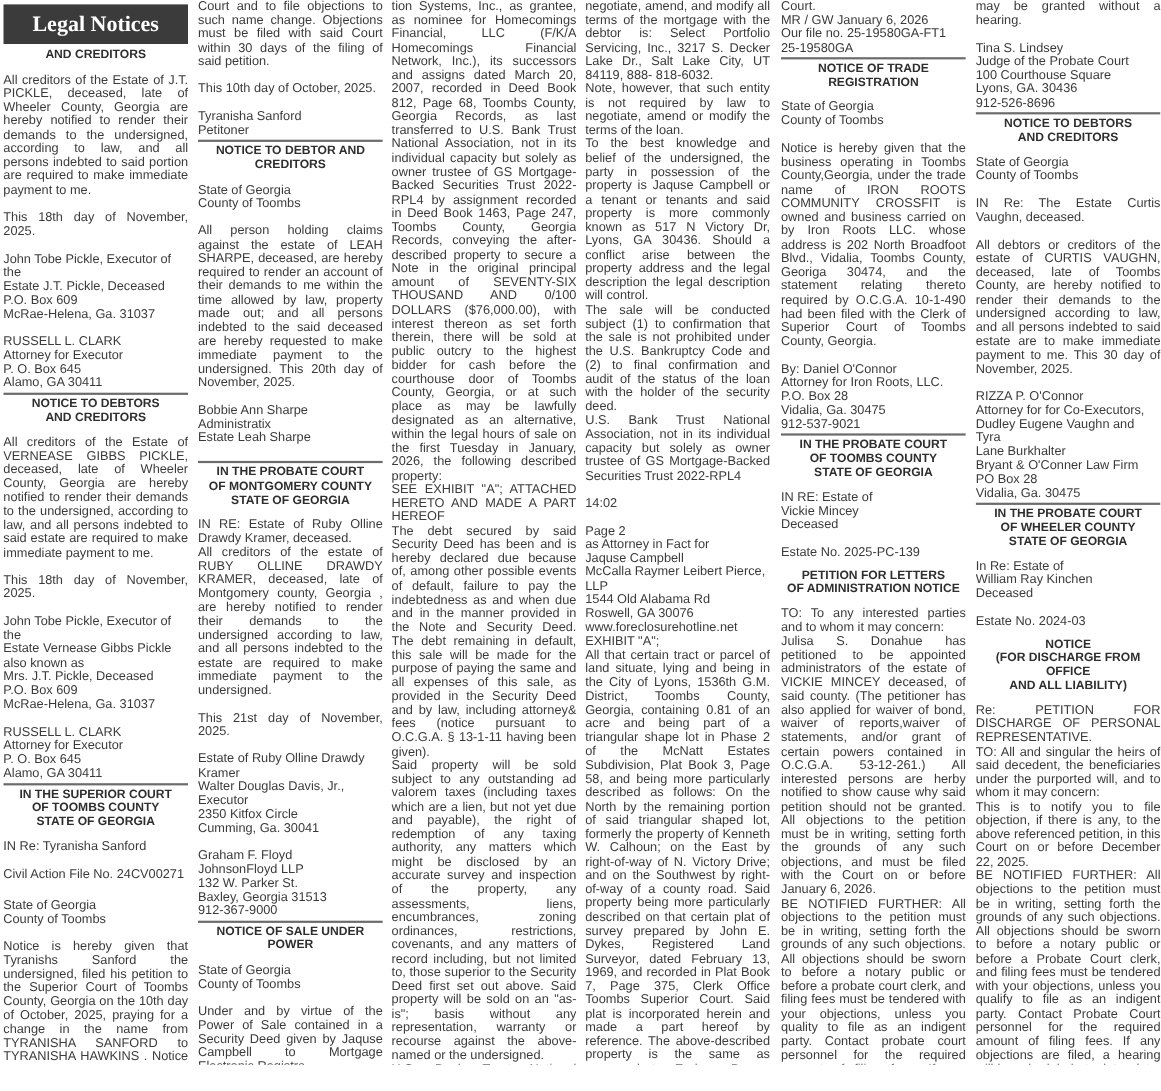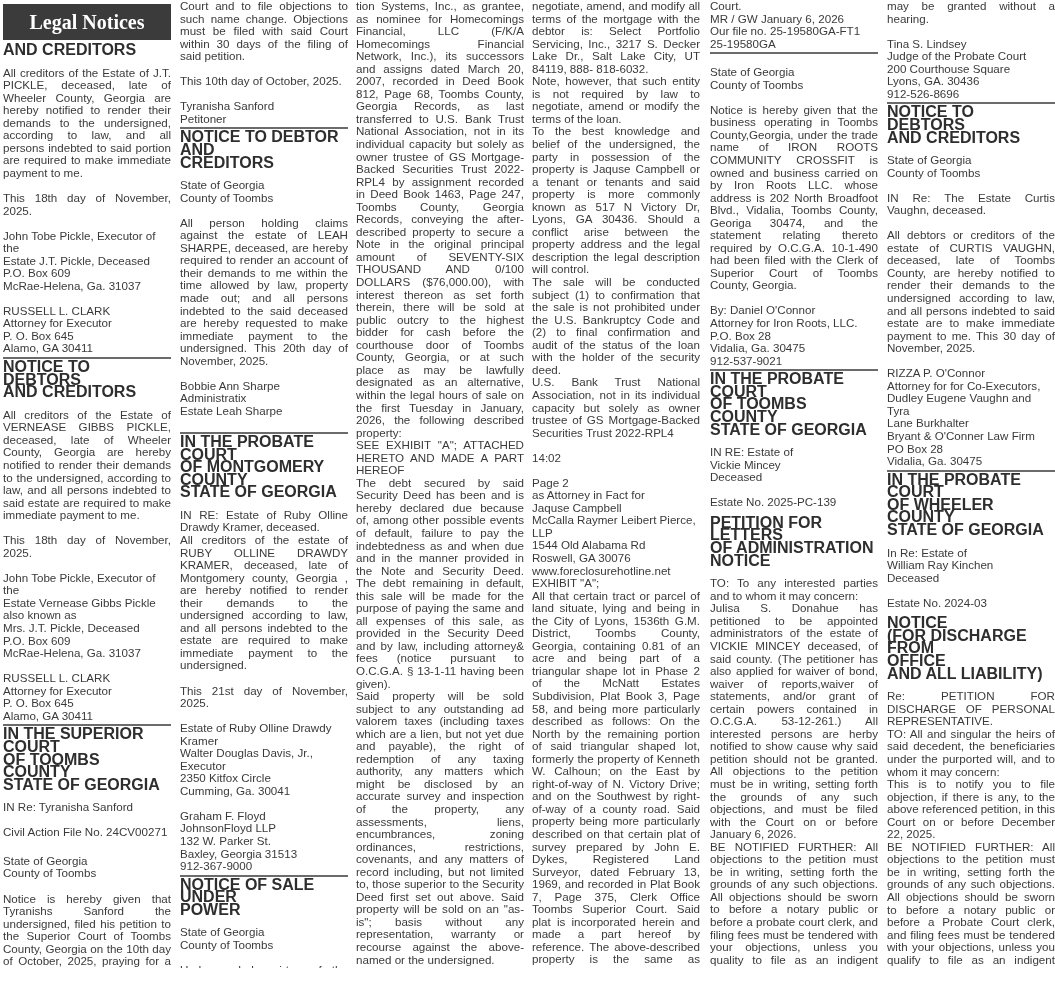--- a/index.html
+++ b/index.html
@@ -3,21 +3,21 @@
 <meta charset="utf-8">
 <style>
   html, body { margin: 0; padding: 0; background: #ffffff; }
   body { width: 1055px; height: 992px; overflow: hidden; position: relative; color: #3a3a3a; font-family: "Liberation Sans", sans-serif; }
   .page { position: absolute; left: 0; top: 0; width: 1055px; height: 992px; }
   .col { position: absolute; top: 0; width: 168px; height: 968px; overflow: hidden; font-size: 11.6px; line-height: 12.55px; }
   .col p { margin: 0; text-align: justify; hyphens: manual; }
   .col .gap { height: 12.5px; }
   .col .lines p { text-align: left; }
   .masthead { background: #3b3b3b; color: #ffffff; font-family: "Liberation Serif", serif; font-weight: bold; font-size: 20px; text-align: center; height: 36px; line-height: 36px; margin: 4px 0 4px 0; letter-spacing: 0px; }
-  .hd { font-weight: bold; font-size: 16px; line-height: 12.6px; color: #2e2e2e; margin: 2px 0 0 0; }
+  .hd { font-weight: bold; text-align: center; font-size: 11px; line-height: 12.6px; color: #2e2e2e; margin: 2px 0 0 0; }
   .rule { border-top: 2px solid #6b6b6b; margin: 2px 0 2px 0; }
   .c0 { left: 3px; } .c1 { left: 180px; } .c2 { left: 356px; } .c3 { left: 532px; } .c4 { left: 710px; } .c5 { left: 887px; }
 </style>
 </head>
 <body>
 
 <div class="page">
   <div class="col c0">
     <div class="masthead">Legal Notices</div>
     <div class="col-body">
@@ -190,20 +190,24 @@
     </div>
   <div class="col c4">
       <div class="col-body">
         <div class="lines">
           <p>Court.</p>
           <p>MR / GW January 6, 2026</p>
           <p>Our file no. 25-19580GA-FT1</p>
           <p>25-19580GA</p>
         </div>
         <div class="rule"></div>
+        <div class="hd">
+          <div>NOTICE OF TRADE</div>
+          <div>REGISTRATION</div>
+        </div>
         <div class="gap" style="height: 10px;"></div>
         <div class="lines">
           <p>State of Georgia</p>
           <p>County of Toombs</p>
         </div>
         <div class="gap"></div>
         <p>Notice is hereby given that the business operating in Toombs County,Georgia, under the trade name of IRON ROOTS COMMUNITY CROSSFIT is owned and business carried on by Iron Roots LLC. whose address is 202 North Broadfoot Blvd., Vidalia, Toombs County, Georiga 30474, and the statement relating thereto required by O.C.G.A. 10-1-490 had been filed with the Clerk of Superior Court of Toombs County, Georgia.</p>
         <div class="gap"></div>
         <div class="lines">
           <p>By: Daniel O'Connor</p>
@@ -237,21 +241,21 @@
         <p>BE NOTIFIED FURTHER: All objections to the petition must be in writing, setting forth the grounds of any such objections. All objections should be sworn to before a notary public or before a probate court clerk, and filing fees must be tendered with your objections, unless you quality to file as an indigent party. Contact probate court personnel for the required amount of filing fees. If any objections are filed, a hearing will be scheduled at a later date. If no objections are filed, the petition</p>
       </div>
     </div>
   <div class="col c5">
       <div class="col-body">
         <p>may be granted without a hearing.</p>
         <div class="gap"></div>
         <div class="lines">
           <p>Tina S. Lindsey</p>
           <p>Judge of the Probate Court</p>
-          <p>200 Courthouse Square</p>
+          <p>100 Courthouse Square</p>
           <p>Lyons, GA. 30436</p>
           <p>912-526-8696</p>
         </div>
         <div class="rule"></div>
         <div class="hd">
           <div>NOTICE TO DEBTORS</div>
           <div>AND CREDITORS</div>
         </div>
         <div class="gap" style="height: 10px;"></div>
         <div class="lines">

